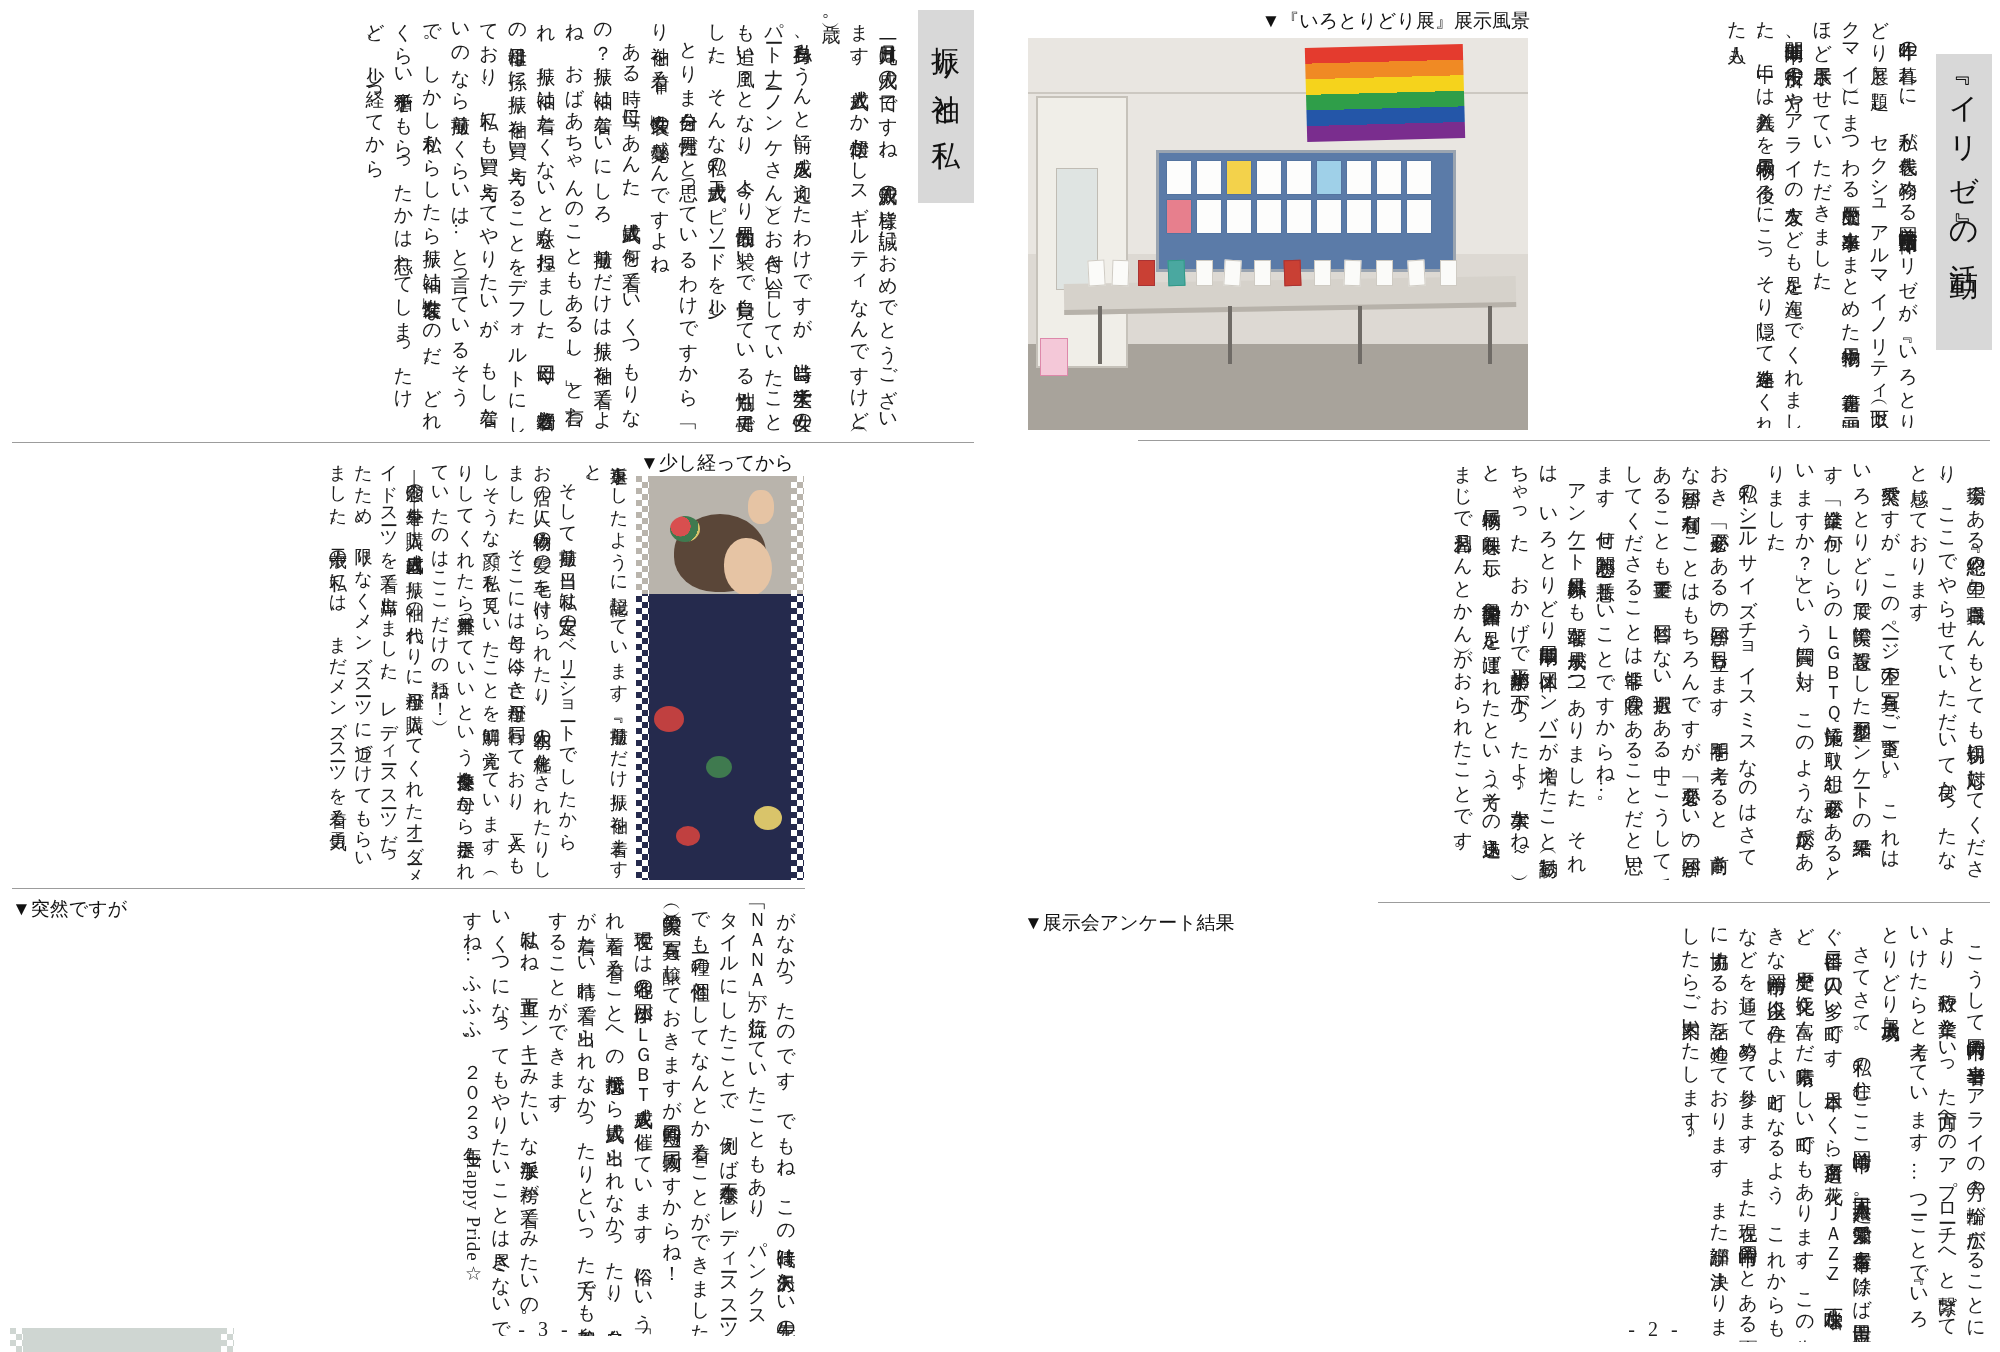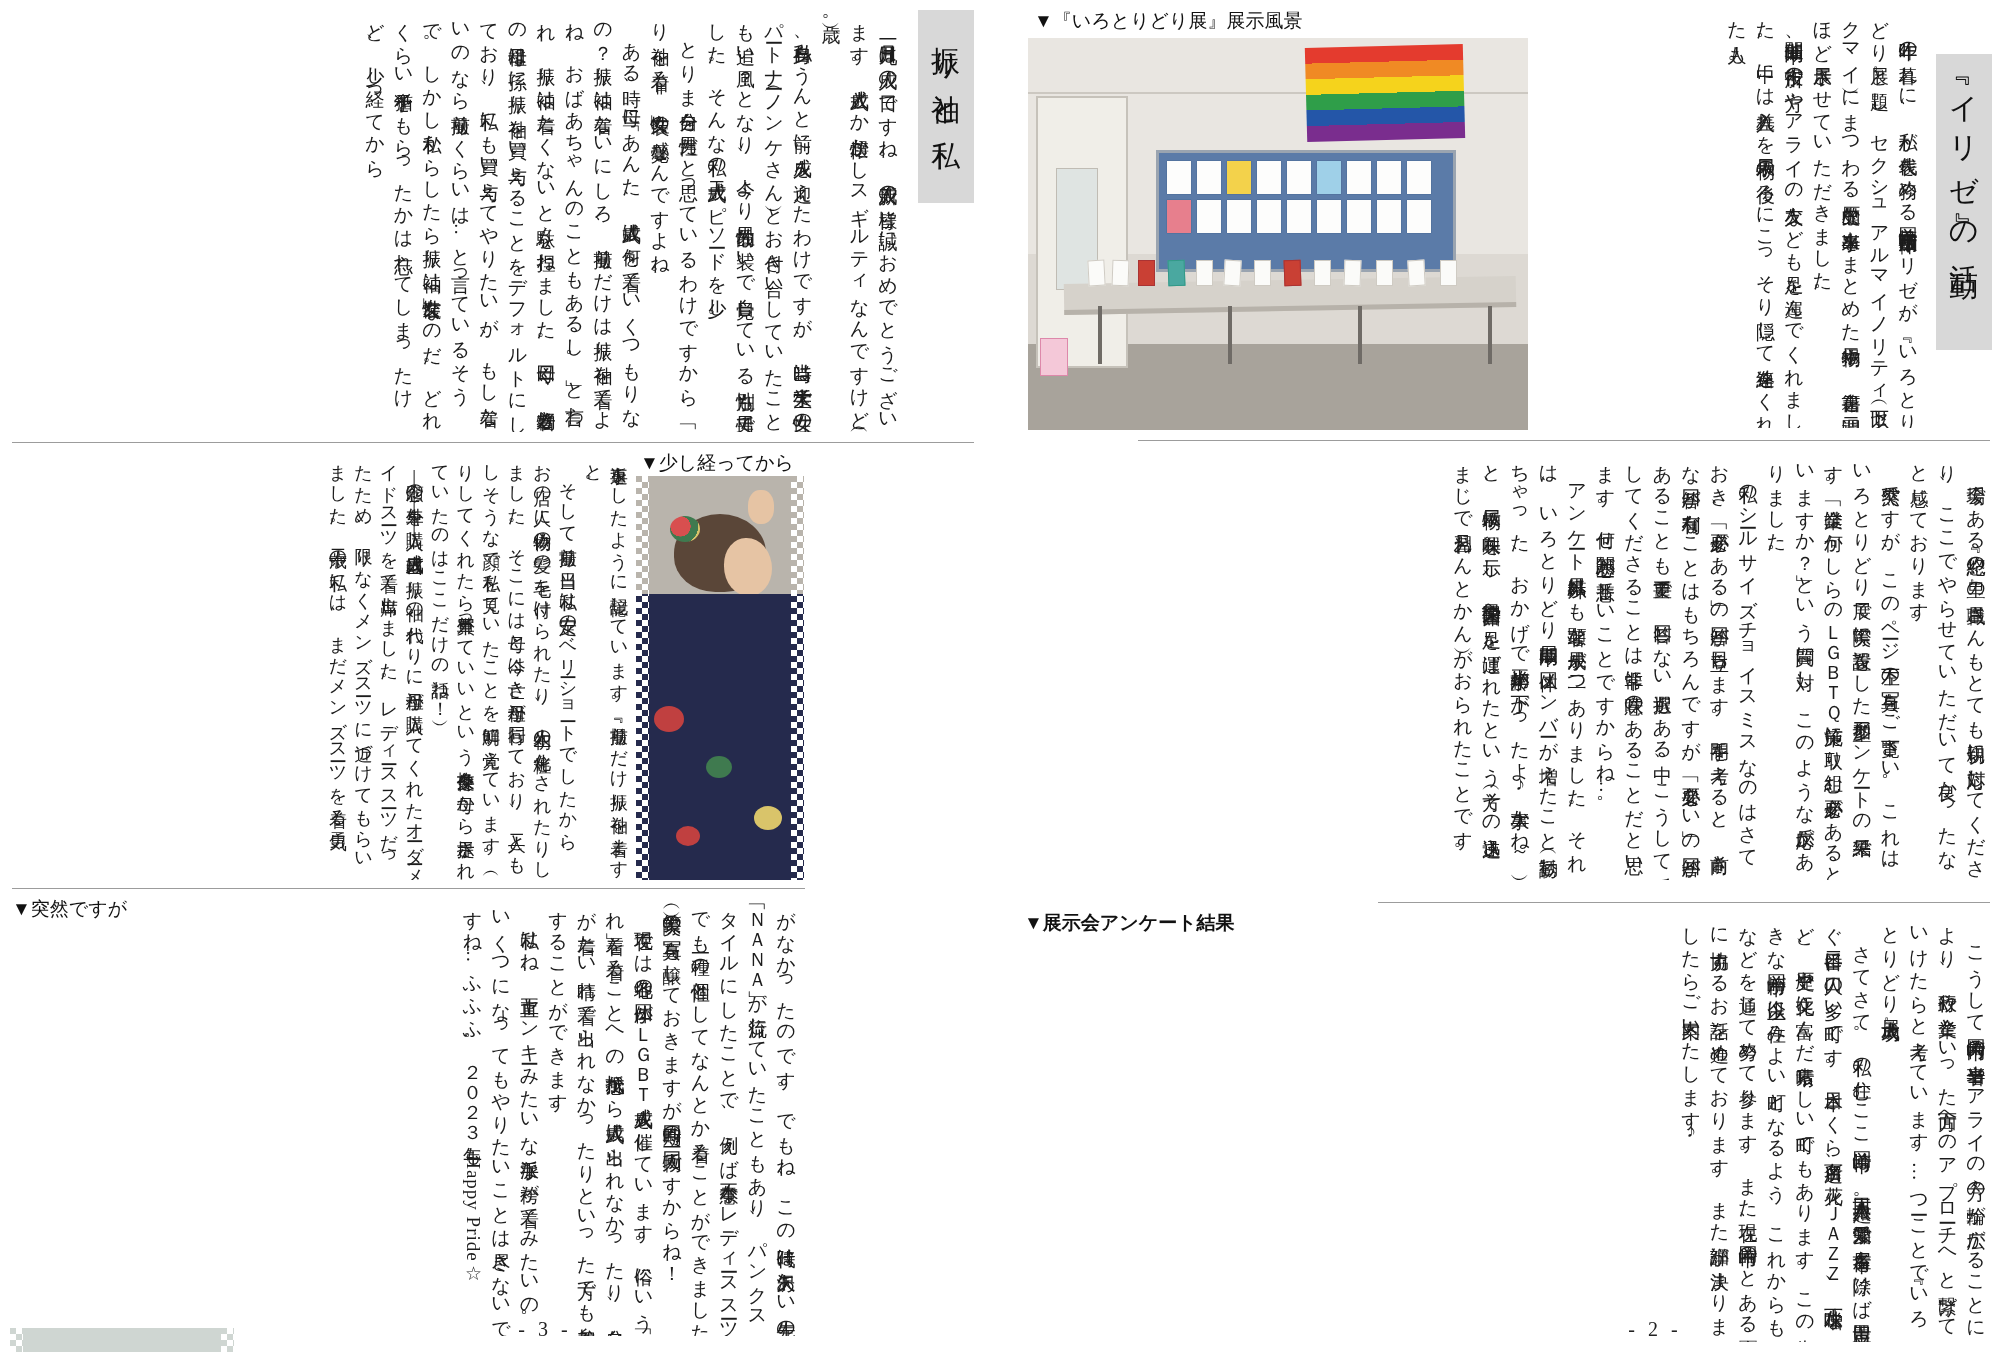--- a/index.html
+++ b/index.html
@@ -111,21 +111,21 @@
 </div>
 
 <div class="abs pagenum" style="left:450px;top:1318px;width:190px;">- 3 -</div>
 
 <div class="abs band" style="left:1022px;top:0px;width:970px;height:432px;">
   <div class="title-box" style="height:268px;margin-top:54px;margin-left:14px;">『イリゼ』の活動</div>
   <div class="vtext" style="height:420px;margin-top:8px;width:392px;">
     <p>昨年の暮れに、私が代表を務める岡崎市市民活動団体イリゼが、『いろとりどり展』と題し、セクシュアルマイノリティ（以下セクマイ）にまつわる歴史的な出来事をまとめた掲示物や、書籍を二週間ほど展示させていただきました。</p>
     <p>開催期間中、市役所の方やアライの友人なども足を運んでくれました。中には差入れを展示物の後ろにこっそり隠して連絡をくれた人も。</p>
   </div>
-  <div style="width:502px;">
+  <div style="width:502px;text-align:right;">
     <div class="caption" style="margin:8px 0 4px 6px;">▼『いろとりどり展』展示風景</div>
     <div class="photo exh" style="width:500px;height:392px;">
       <div class="wall-line"></div>
       <div class="door">
           <div class="door-glass"></div>
         </div>
       <div class="flag"></div>
       <div class="board">
         <span class="paper"></span>
           <span class="paper"></span>
@@ -178,15 +178,15 @@
   <p>アンケート結果以外にも顕著な成果が二つありました。それは、いろとりどり展期間中に団体メンバーが増えたこと（勧誘しちゃった、おかげで平均年齢が下がったよ♪大事かね～）と、展示物に興味を示し、早速図書館へ足を運ばれたという方（その迅速さ、まじで見習わんとかん）がおられたことです。</p>
 </div>
 
 <div class="abs divider" style="left:1378px;top:902px;width:612px;"></div>
 
 <div class="abs vtext" style="left:1380px;top:914px;width:610px;height:428px;">
   <p>こうして岡崎市内の当事者やアライの方々の輪が広がることにより、行政や企業といった方面へのアプローチへと繋げていけたらと考えています。…つーことで『いろとりどり展』大成功！</p>
   <p>さてさて。私の住むここ岡崎市は、人口三十八万人超。愛知県で名古屋市を除けば豊田市に次ぐ二番目に人口の多い町です。日本さくら名所百選、花火、ＪＡＺＺ、八丁味噌など、歴史や文化に富んだ素晴らしい町でもあります。この大好きな岡崎市が今以上に住みよい町となるよう、これからも市民活動などを通じて努めて参ります。また現在、岡崎市のとある企画に協力するお話を進めております。また詳細が決まりましたらご案内いたします♪</p>
 </div>
 
-<div class="abs caption" style="left:1024px;top:910px;font-weight:bold;">▼展示会アンケート結果</div>
+<div class="abs caption" style="left:1024px;top:910px;">▼展示会アンケート結果</div>
 
 <div class="abs pagenum" style="left:1560px;top:1318px;width:190px;">- 2 -</div>
 
 </body></html>

